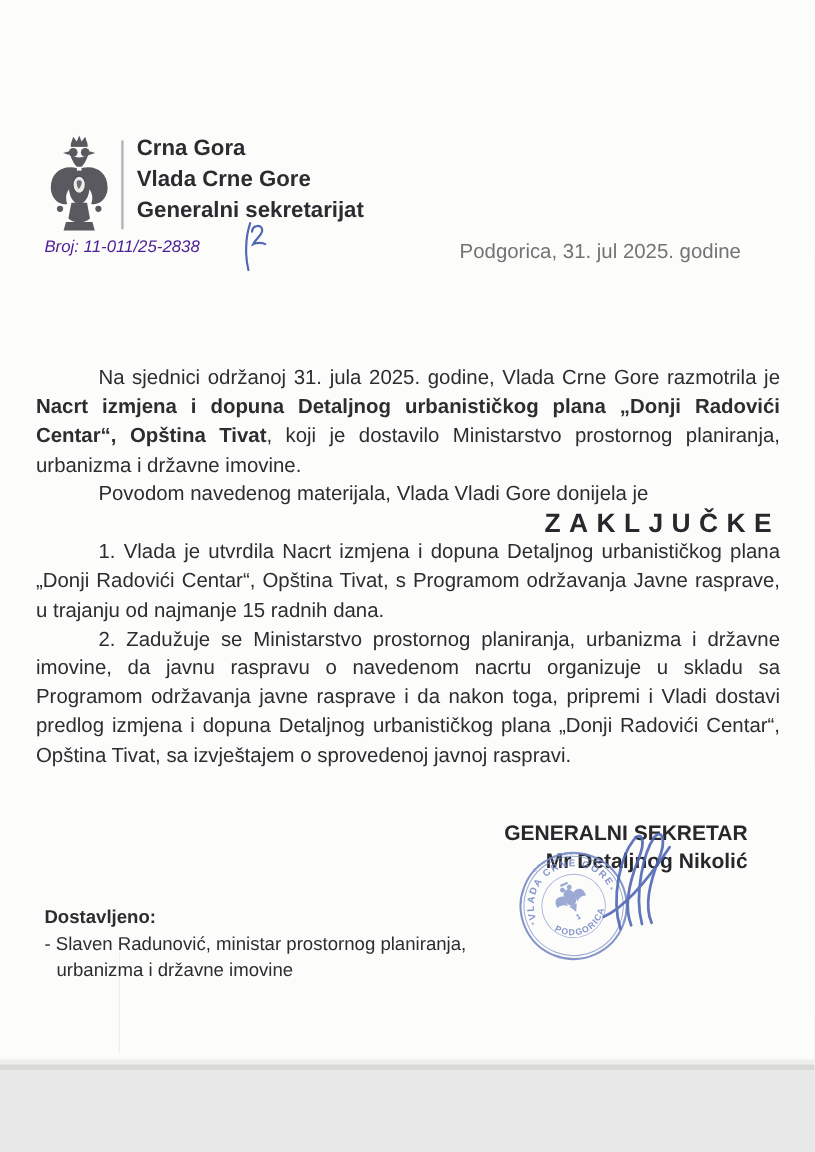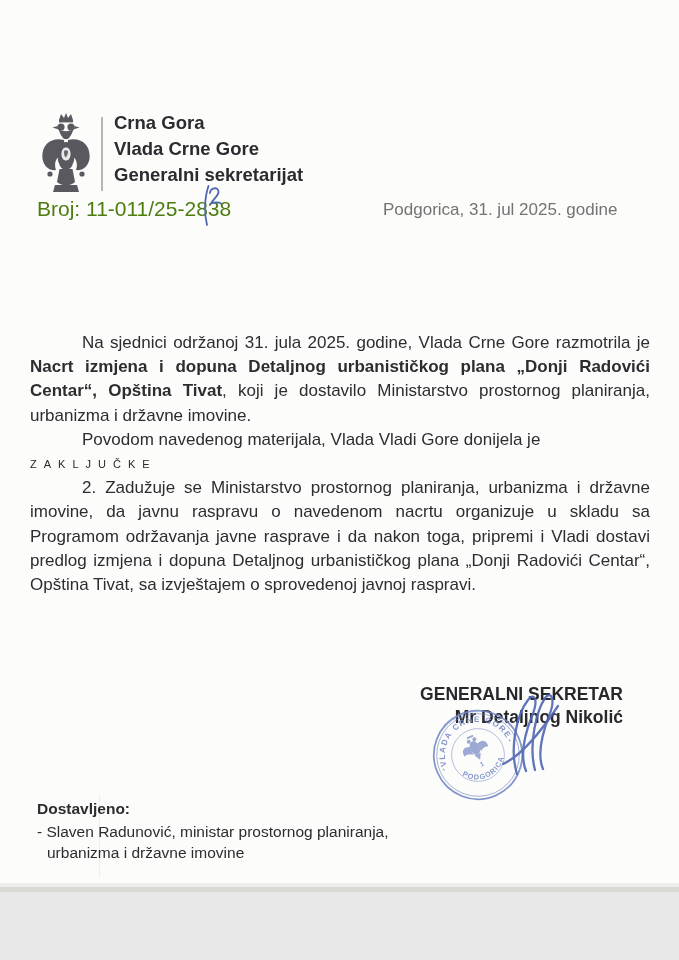--- a/index.html
+++ b/index.html
@@ -7,36 +7,36 @@
     position:relative; width:679px; height:892px; margin:0 auto;
     background:#fcfcfb; overflow:hidden;
     font-family:"Liberation Sans", sans-serif;
     color:#2e2e32;
     -webkit-font-smoothing:antialiased;
   }
   
   .crest { position:absolute; left:38px; top:112px; width:56px; height:84px; }
   .hdr-sep { position:absolute; left:101px; top:117px; width:2px; height:74px; background:#8f8f93; opacity:.65; }
   .hdr-text { position:absolute; left:114px; top:110px; font-weight:bold; font-size:18.5px; line-height:26px; color:#2b2b30; }
-  .ref-line { position:absolute; left:37px; top:197px; font-size:21px; color:#4d7c0f; }
+  .ref-line { position:absolute; left:37px; top:197px; font-size:14px; color:#4c1d95;font-style:italic; }
   .hand-mark { position:absolute; left:192px; top:181px; width:34px; height:46px; }
   .place-date { position:absolute; left:383px; top:200px; font-size:17px; color:#737373; }
   
-  .body-block { position:absolute; left:30px; top:303px; width:620px; font-size:17px; line-height:24.2px; text-align:justify; color:#2d2d31;margin-top:28px; }
+  .body-block { position:absolute; left:30px; top:303px; width:620px; font-size:17px; line-height:24.2px; text-align:justify; color:#2d2d31; }
   .body-block p { margin:0; text-indent:52px; }
   .body-block p b { font-weight:bold; }
-  .heading { margin:12px 0 11px 0; text-align:left; font-weight:normal; font-size:11px; letter-spacing:7px; text-indent:0 !important; color:#28282c; }
+  .heading { margin:12px 0 11px 0; text-align:right; font-weight:bold; font-size:22px; letter-spacing:7px; text-indent:0 !important; color:#28282c; }
   
   .sig-block { position:absolute; left:398px; top:683px; width:225px; text-align:right; font-weight:bold; font-size:17.5px; line-height:23px; color:#28282c; }
   
   .stamp { position:absolute; left:430px; top:707px; width:96px; height:96px; opacity:.88; }
   .scribble { position:absolute; left:495px; top:688px; width:72px; height:92px; }
   
   .dist-block { position:absolute; left:37px; top:754px; font-size:15.5px; line-height:21px; color:#2d2d31; }
-  .dist-label { font-weight:bold; margin-bottom:2px;margin-top:44px; }
+  .dist-label { font-weight:bold; margin-bottom:2px; }
   .dist-line { display:block; }
   .dist-line.cont { padding-left:10px; }
   
   .scan-bottom-light { position:absolute; left:0; bottom:5px; width:100%; height:4px; background:#eeeeec; }
   .scan-bottom-dark { position:absolute; left:0; bottom:0; width:100%; height:5px; background:#d9d9d6; }
   .scan-fold { position:absolute; left:99px; bottom:14px; width:1px; height:84px; background:rgba(0,0,0,0.05); }
 </style>
 </head>
 <body>
 
@@ -84,20 +84,21 @@
     <path d="M15,44 C12.5,34 12,18 16.5,5" fill="none" stroke="#5067b4" stroke-width="1.8" stroke-linecap="round"></path>
     <path d="M18,12 C18.5,6.5 26,5.5 26.5,10.5 C27,14.5 21,18 19,22.5 C22,21 27,21 29,22.5" fill="none" stroke="#5067b4" stroke-width="1.8" stroke-linecap="round"></path>
   </svg>
 
   <div class="place-date">Podgorica, 31. jul 2025. godine</div>
 
   <div class="body-block">
     <p><span>Na sjednici održanoj 31. jula 2025. godine, Vlada Crne Gore razmotrila je </span><b>Nacrt izmjena i dopuna Detaljnog urbanističkog plana „Donji Radovići Centar“, Opština Tivat</b><span>, koji je dostavilo Ministarstvo prostornog planiranja, urbanizma i državne imovine.</span></p>
     <p>Povodom navedenog materijala, Vlada Vladi Gore donijela je</p>
     <p class="heading">ZAKLJUČKE</p>
+    <p>1. Vlada je utvrdila Nacrt izmjena i dopuna Detaljnog urbanističkog plana „Donji Radovići Centar“, Opština Tivat, s Programom održavanja Javne rasprave, u trajanju od najmanje 15 radnih dana.</p>
     <p>2. Zadužuje se Ministarstvo prostornog planiranja, urbanizma i državne imovine, da javnu raspravu o navedenom nacrtu organizuje u skladu sa Programom održavanja javne rasprave i da nakon toga, pripremi i Vladi dostavi predlog izmjena i dopuna Detaljnog urbanističkog plana „Donji Radovići Centar“, Opština Tivat, sa izvještajem o sprovedenoj javnoj raspravi.</p>
   </div>
 
   <div class="sig-block">
     <div>GENERALNI SEKRETAR</div>
     <div>Mr Detaljnog Nikolić</div>
   </div>
 
   <svg class="stamp" viewBox="0 0 100 100" aria-hidden="true">
     <defs>

